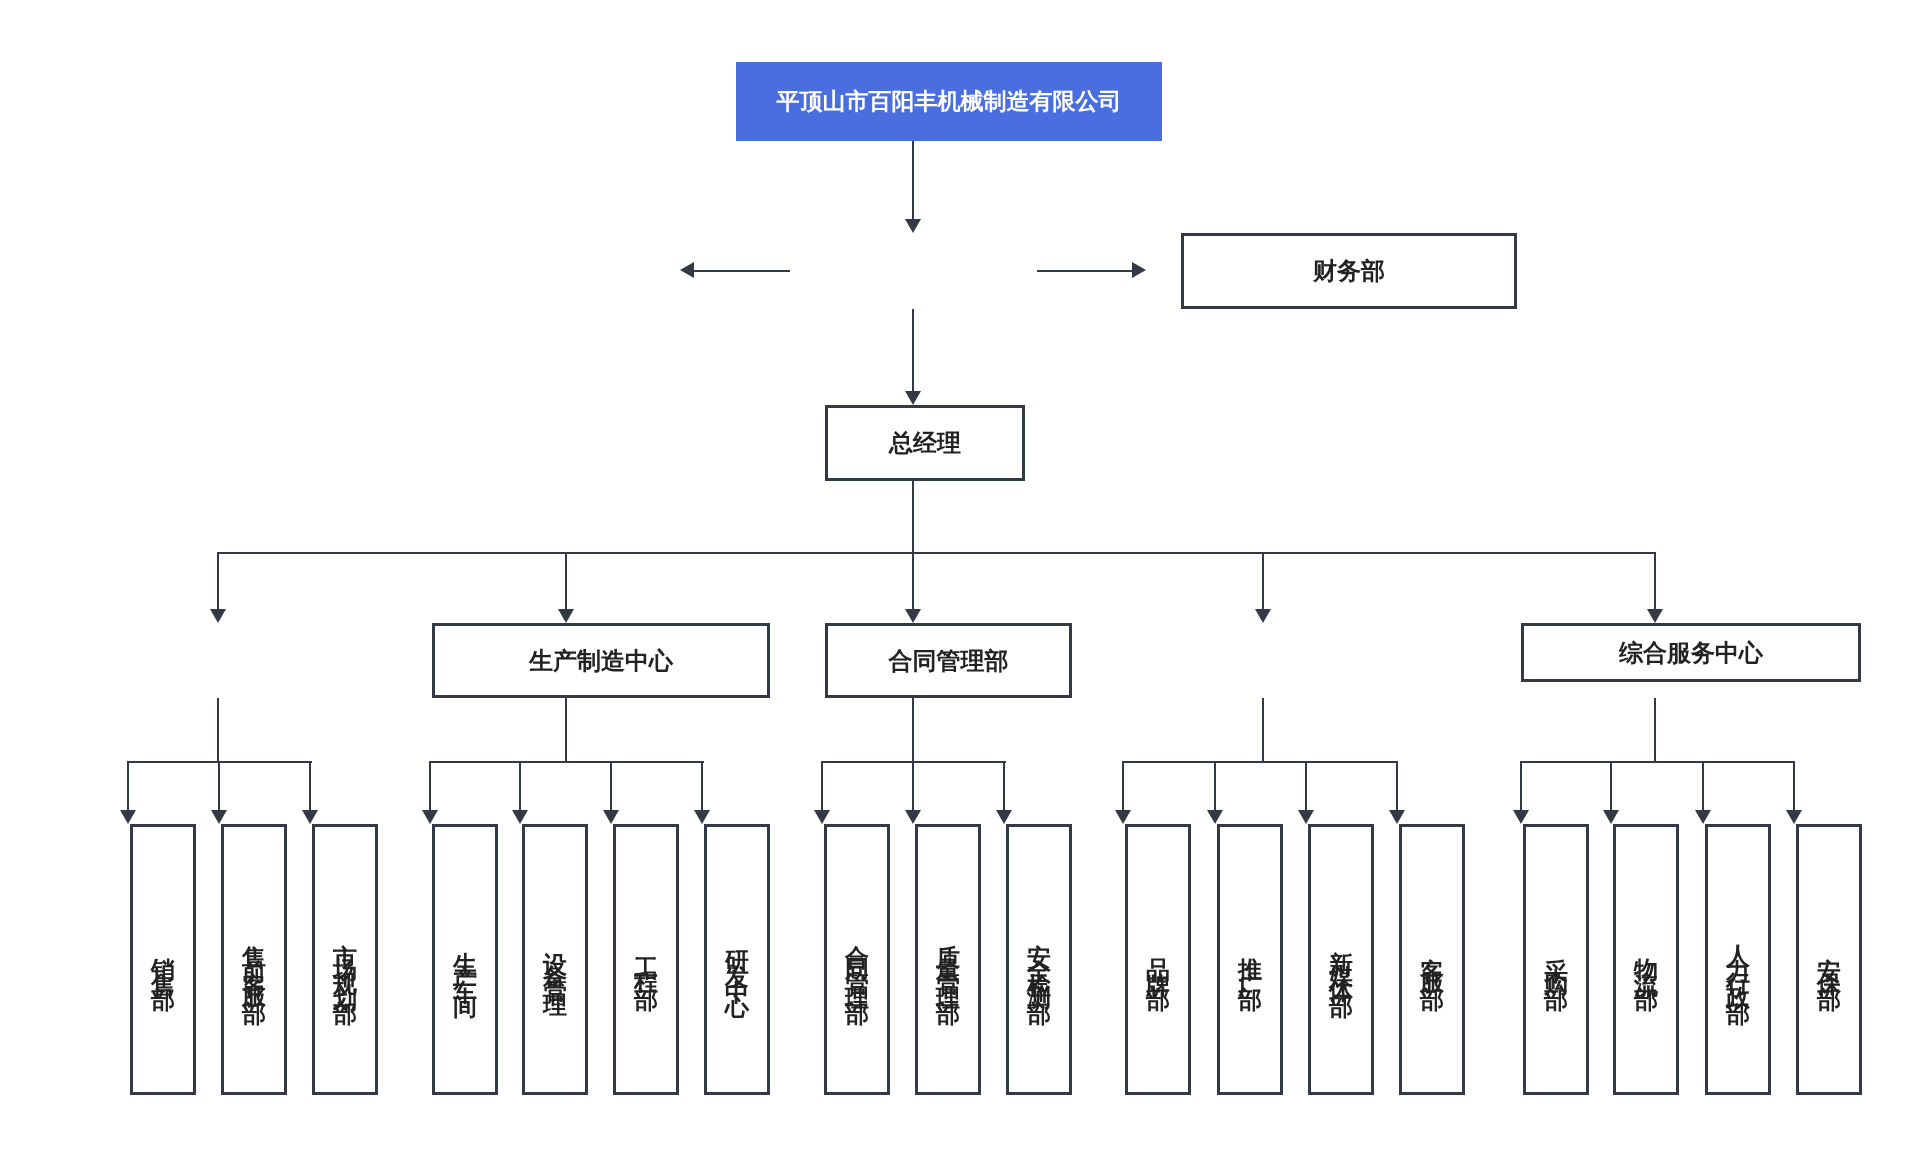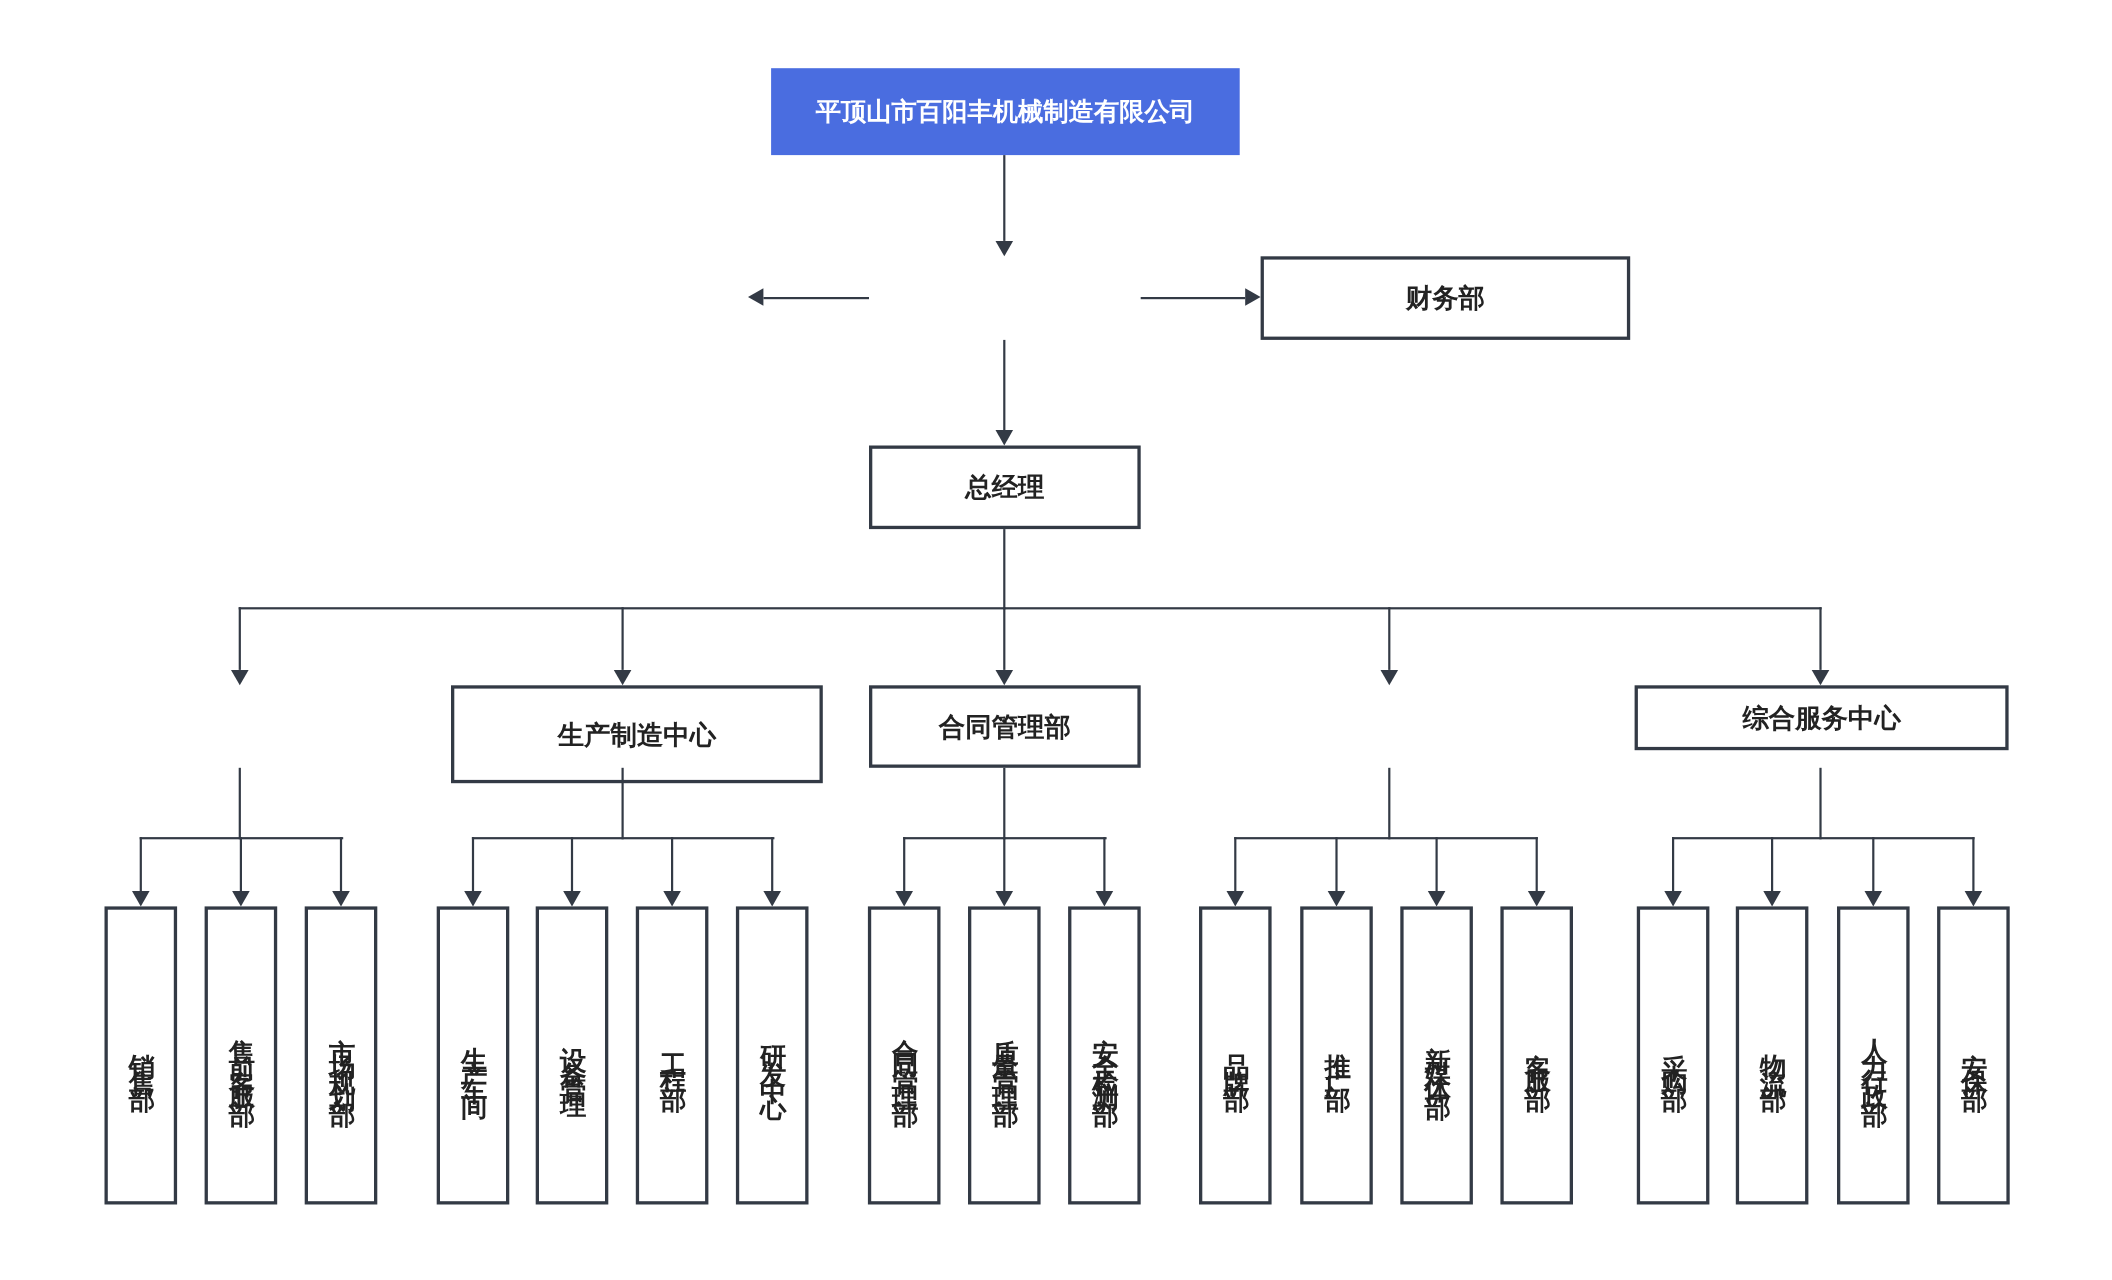--- a/index.html
+++ b/index.html
@@ -8,21 +8,21 @@
     --root-text:#ffffff;
     --text:#222222;
     --node-bg:#ffffff;
   }
   html,body{margin:0;padding:0;background:#ffffff;}
   body{font-family:"Liberation Sans", sans-serif;}
   .canvas{position:relative;width:1920px;height:1164px;background:#ffffff;overflow:hidden;}
   .node{
     position:absolute;box-sizing:border-box;background:var(--node-bg);
     border:3px solid var(--line);display:flex;align-items:center;justify-content:center;
-    color:var(--text);font-weight:700;font-size:24px;text-align:center;
+    color:var(--text);font-weight:700;font-size:24px;text-align:center;margin-left:35px;
   }
   .node.root{
     background:var(--root-bg);border:none;color:var(--root-text);font-size:23px;
   }
   .node.leaf .lbl{
     writing-mode:vertical-rl;text-orientation:upright;letter-spacing:14px;line-height:1;
   }
   .lbl{white-space:nowrap;}
   .vline{position:absolute;width:2px;background:var(--line);}
   .hline{position:absolute;height:2px;background:var(--line);}
@@ -48,25 +48,25 @@
 <div class="canvas">
 
   <div class="node root" style="left:701px;top:62px;width:426px;height:79px">
     <span class="lbl">平顶山市百阳丰机械制造有限公司</span>
   </div>
 
   <div class="node" style="left:1146px;top:233px;width:336px;height:76px">
     <span class="lbl">财务部</span>
   </div>
 
-  <div class="node" style="left:790px;top:405px;width:247px;height:76px">
+  <div class="node" style="left:790px;top:405px;width:200px;height:76px">
     <span class="lbl">总经理</span>
   </div>
 
-  <div class="node" style="left:410px;top:623px;width:338px;height:89px">
+  <div class="node" style="left:397px;top:623px;width:338px;height:75px">
     <span class="lbl">生产制造中心</span>
   </div>
   <div class="node" style="left:790px;top:623px;width:247px;height:75px">
     <span class="lbl">合同管理部</span>
   </div>
   <div class="node" style="left:1486px;top:623px;width:340px;height:59px">
     <span class="lbl">综合服务中心</span>
   </div>
 
   <div class="node leaf" style="left:95px;top:824px;width:66px;height:271px">

